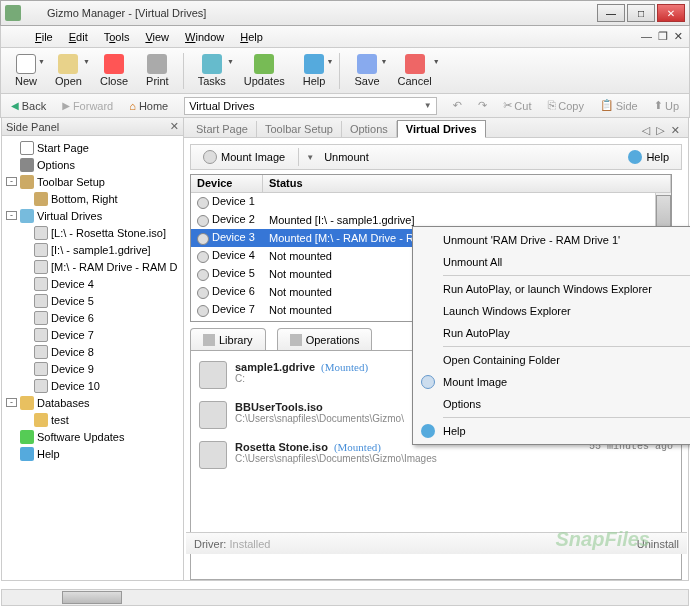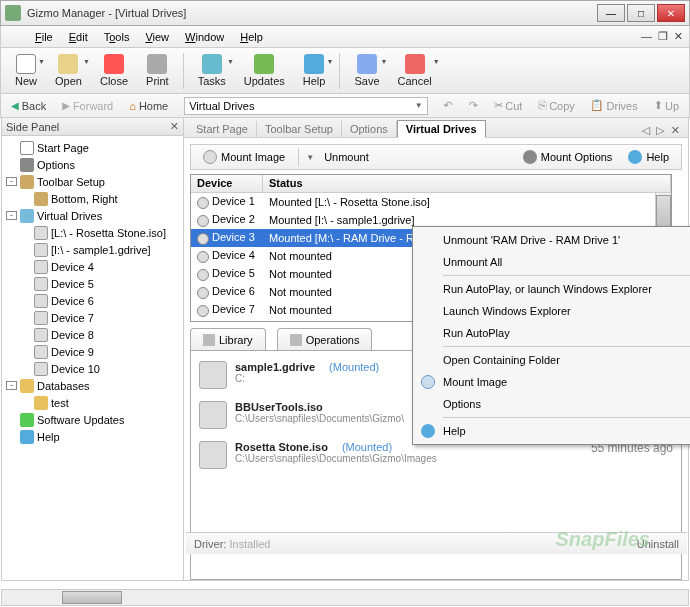--- a/index.html
+++ b/index.html
@@ -1,21 +1,21 @@
 <!DOCTYPE html>
 <html><head>
 <meta charset="utf-8">
 <style>
 * { box-sizing: border-box; margin: 0; padding: 0; font-family: "Segoe UI", Tahoma, sans-serif; font-size: 11px; }
 body { background: #fff; width: 690px; height: 607px; overflow: hidden; position: relative; }
 
 
 .titlebar { background: linear-gradient(#f8f8f8,#e8e8e8); border: 1px solid #aaa; height: 26px; display: flex; align-items: center; padding: 0 4px; }
 .titlebar .appicon { width: 16px; height: 16px; background: #7a7; border-radius: 2px; margin-right: 6px; }
-.titlebar .title { flex: 1; color: #333; }
+.titlebar .title { flex: 1; color: #333; margin-left: 20px; }
 .titlebar .winbtns { display: flex; gap: 2px; }
 .winbtn { width: 28px; height: 18px; border: 1px solid #888; background: linear-gradient(#f4f4f4,#ddd); display: flex; align-items: center; justify-content: center; font-size: 10px; }
 .winbtn.close { background: linear-gradient(#e77,#c33); color: #fff; border-color: #a33; }
 
 
 .menubar { background: linear-gradient(#fafafa,#eee); border: 1px solid #ccc; border-top: none; height: 22px; display: flex; align-items: center; padding: 0 6px; }
 .menubar span.mitem { padding: 2px 8px; cursor: default; }
 .menubar span.mitem u { text-decoration: underline; }
 .menubar .spacer { flex: 1; }
 .menubar .mdicons { display: flex; gap: 6px; font-size: 11px; color: #444; }
@@ -82,23 +82,23 @@
 
 
 .libtabs { margin: 6px 6px 0 6px; display: flex; height: 22px; }
 .libtab { padding: 3px 12px; border: 1px solid #aaa; border-bottom: none; border-radius: 4px 4px 0 0; background: linear-gradient(#fdfdfd,#eee); margin-right: 11px; display: flex; align-items: center; gap: 4px; }
 .libtab .li{width:12px;height:12px;background:#bbb;} 
 .liblist { margin: 0 6px; border: 1px solid #aaa; flex: 1; background: #fff; overflow: hidden; padding: 4px; }
 .libitem { display: flex; padding: 6px 4px; gap: 8px; }
 .libitem .fi { width: 28px; height: 28px; background: #ddd; border: 1px solid #aaa; border-radius: 3px; }
 .libitem .finfo { flex: 1; }
 .libitem .fname { font-weight: bold; color: #222; }
-.libitem .fstatus { color: #4a90d9; margin-left: 14px; font-weight: normal; }
+.libitem .fstatus { color: #4a90d9; margin-left: 6px; font-weight: normal; font-family: Liberation Serif, serif; }
 .libitem .fpath { color: #888; font-size: 10px; }
-.libitem .ftime { color: #888; font-size: 12px; }
+.libitem .ftime { color: #888; font-size: 10px; font-family: Liberation Mono, monospace; }
 
 
 .ctxmenu { position: absolute; left: 412px; top: 226px; width: 286px; background: #f6f6f6; border: 1px solid #888; box-shadow: 2px 2px 4px rgba(0,0,0,.3); z-index: 100; padding: 2px; }
 .ctxitem { height: 22px; display: flex; align-items: center; padding: 0 8px 0 28px; position: relative; }
 .ctxitem .ci { position: absolute; left: 6px; width: 14px; height: 14px; border-radius: 50%; }
 .ctxsep { height: 1px; background: #ccc; margin: 2px 4px 2px 28px; }
 
 
 .statusbar { position: absolute; left: 184px; right: 1px; bottom: 26px; height: 22px; border-top: 1px solid #ccc; display: flex; align-items: center; padding: 0 8px; background: linear-gradient(#fafafa,#eee); color: #666; }
 .statusbar .sr { margin-left: auto; padding-left: 36px; }
@@ -201,21 +201,21 @@
       <span>Home</span>
     </div>
   <div class="addrbar">
       <span>Virtual Drives</span>
       <span class="drop">▼</span>
     </div>
   <div class="navact">↶</div>
   <div class="navact">↷</div>
   <div class="navact">✂ <span>Cut</span></div>
   <div class="navact">⎘ <span>Copy</span></div>
-  <div class="navact">📋 <span>Drives</span></div>
+  <div class="navact">📋 <span>Side</span></div>
   <div class="navact">⬆ <span>Up</span></div>
 </div>
 
 <div class="workspace">
 
   <div class="sidepanel">
     <div class="sidehdr">
       <span>Side Panel</span>
       <span class="x">✕</span>
     </div>
@@ -247,20 +247,25 @@
         </div>
       <div class="tnode ind1">
           <span class="twspace"></span>
           <span class="ticon2 tc-iso"></span>
           <span>[L:\ - Rosetta Stone.iso]</span>
         </div>
       <div class="tnode ind1">
           <span class="twspace"></span>
           <span class="ticon2 tc-iso"></span>
           <span>[I:\ - sample1.gdrive]</span>
+        </div>
+      <div class="tnode ind1">
+          <span class="twspace"></span>
+          <span class="ticon2 tc-iso"></span>
+          <span>[M:\ - RAM Drive - RAM D</span>
         </div>
       <div class="tnode ind1">
           <span class="twspace"></span>
           <span class="ticon2 tc-iso"></span>
           <span>Device 4</span>
         </div>
       <div class="tnode ind1">
           <span class="twspace"></span>
           <span class="ticon2 tc-iso"></span>
           <span>Device 5</span>
@@ -331,38 +336,33 @@
           <span class="mi mi-mount"></span>
           <span>Mount Image</span>
         </div>
       <div class="msep"></div>
         <span style="font-size:8px;color:#666;">▼</span>
       <div class="mbtn">
           <span>Unmount</span>
         </div>
       <div style="flex:1"></div>
       <div class="mbtn">
-          <span class="mi mi-opt"></span>
-          <span>Mount Options</span>
-        </div>
-      <div class="mbtn">
           <span class="mi mi-help"></span>
           <span>Help</span>
         </div>
     </div>
 
     <div class="devtable" style="height:148px;">
       <div class="devhdr">
         <div class="col col-dev">Device</div>
         <div class="col col-stat">Status</div>
       </div>
       <div id="devrows">
           <div class="devrow">
             <div class="cell col-dev"><span class="dicon"></span>Device 1</div>
-            <div class="cell col-stat">Mounted [L:\ - Rosetta Stone.iso]</div>
           </div>
           <div class="devrow">
             <div class="cell col-dev"><span class="dicon"></span>Device 2</div>
             <div class="cell col-stat">Mounted [I:\ - sample1.gdrive]</div>
           </div>
           <div class="devrow sel">
             <div class="cell col-dev"><span class="dicon"></span>Device 3</div>
             <div class="cell col-stat">Mounted [M:\ - RAM Drive - RAM Drive 1]</div>
           </div>
           <div class="devrow">

